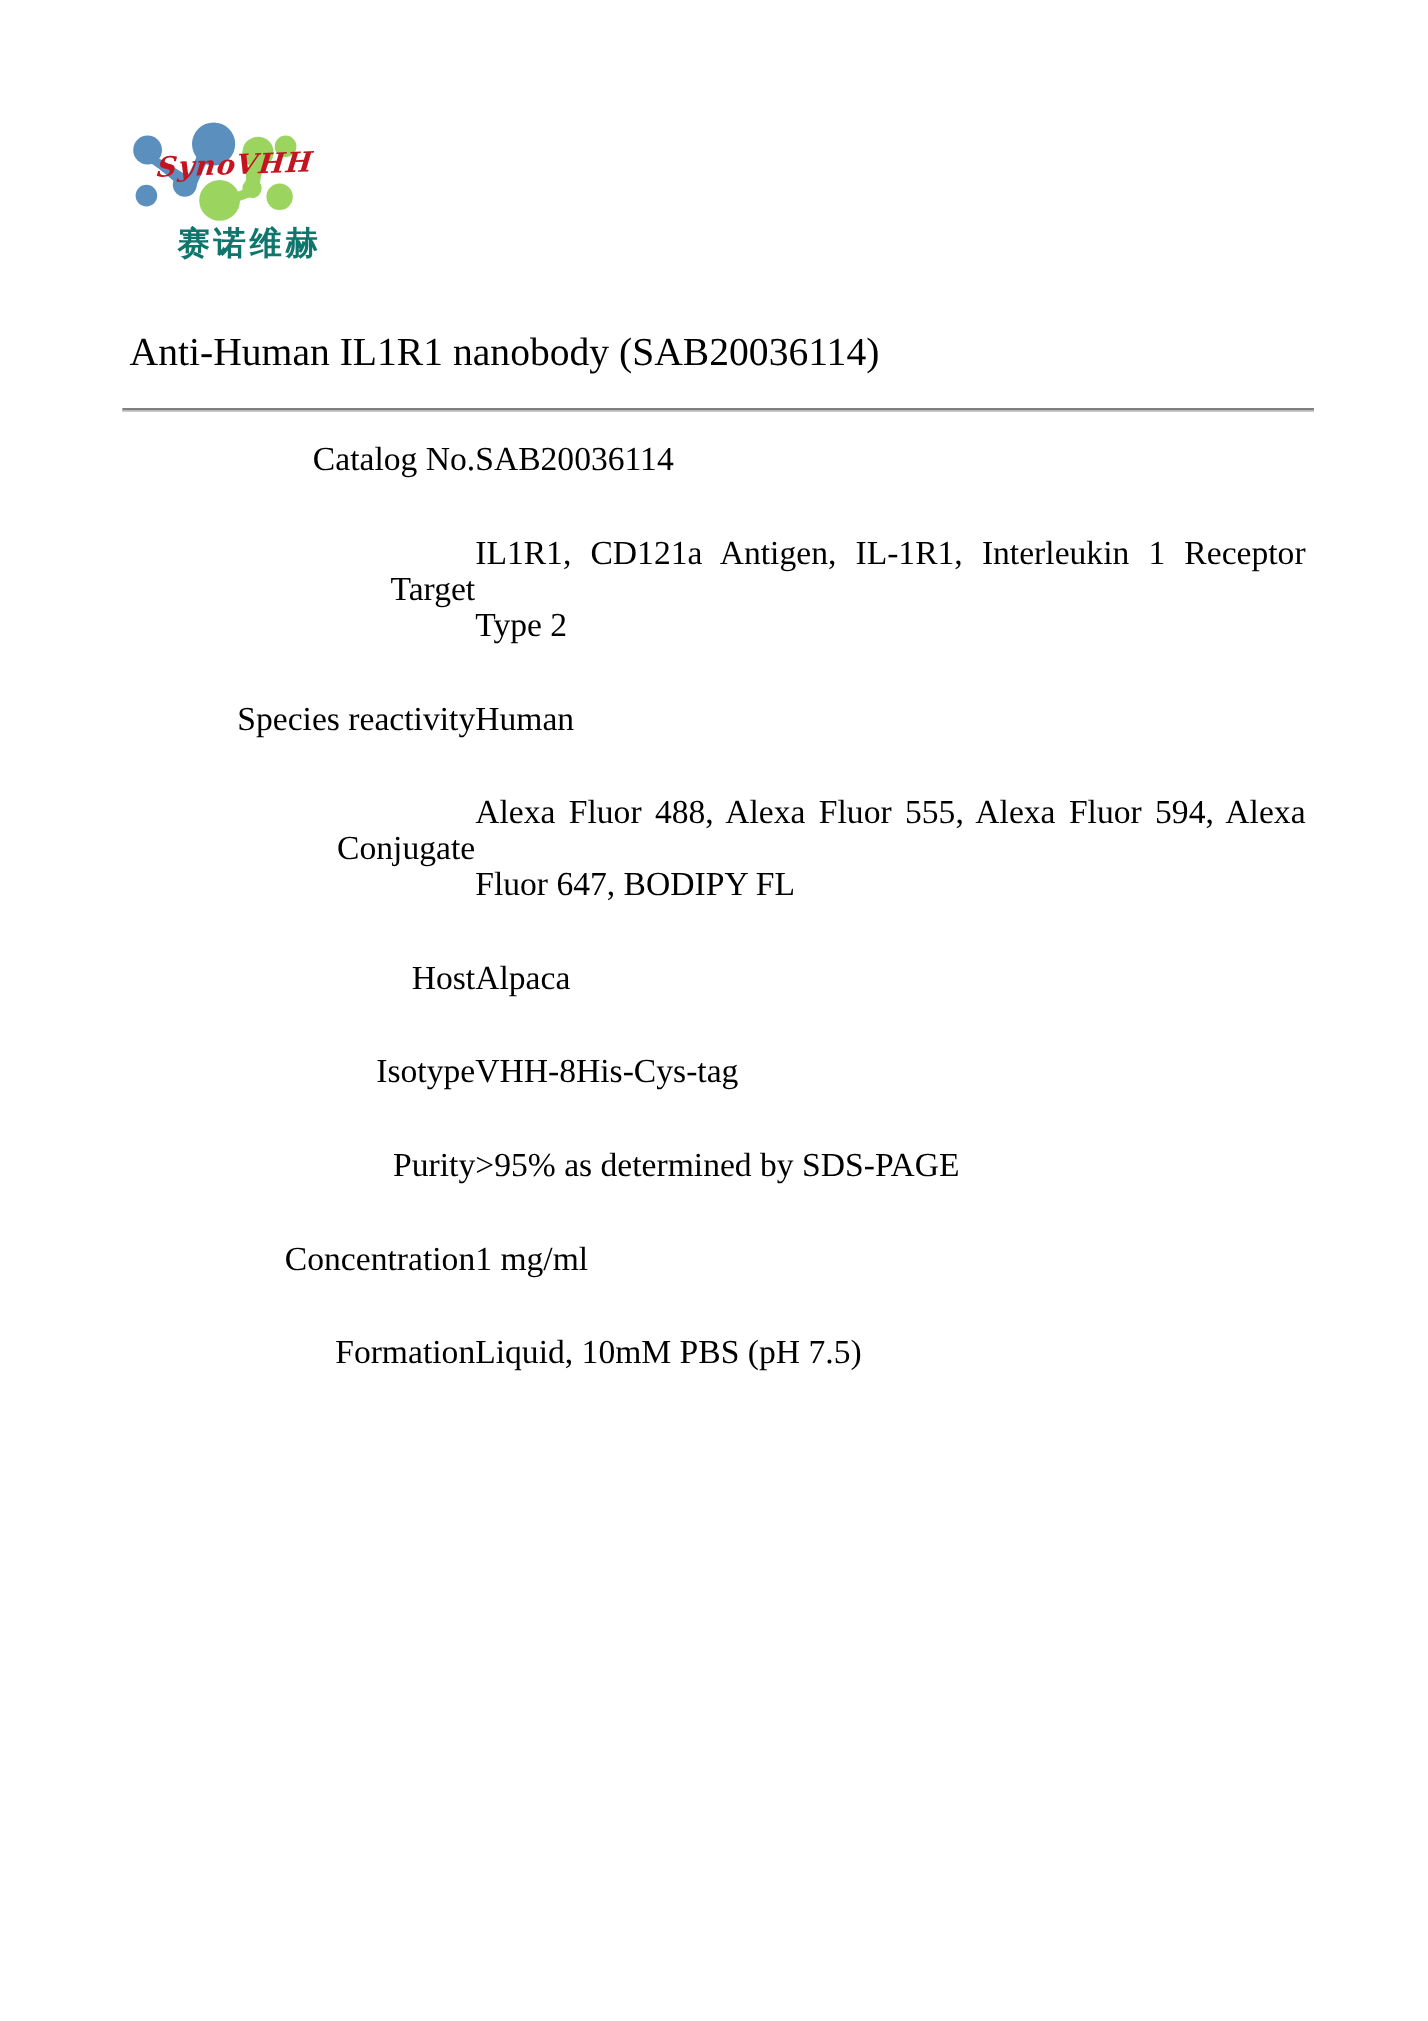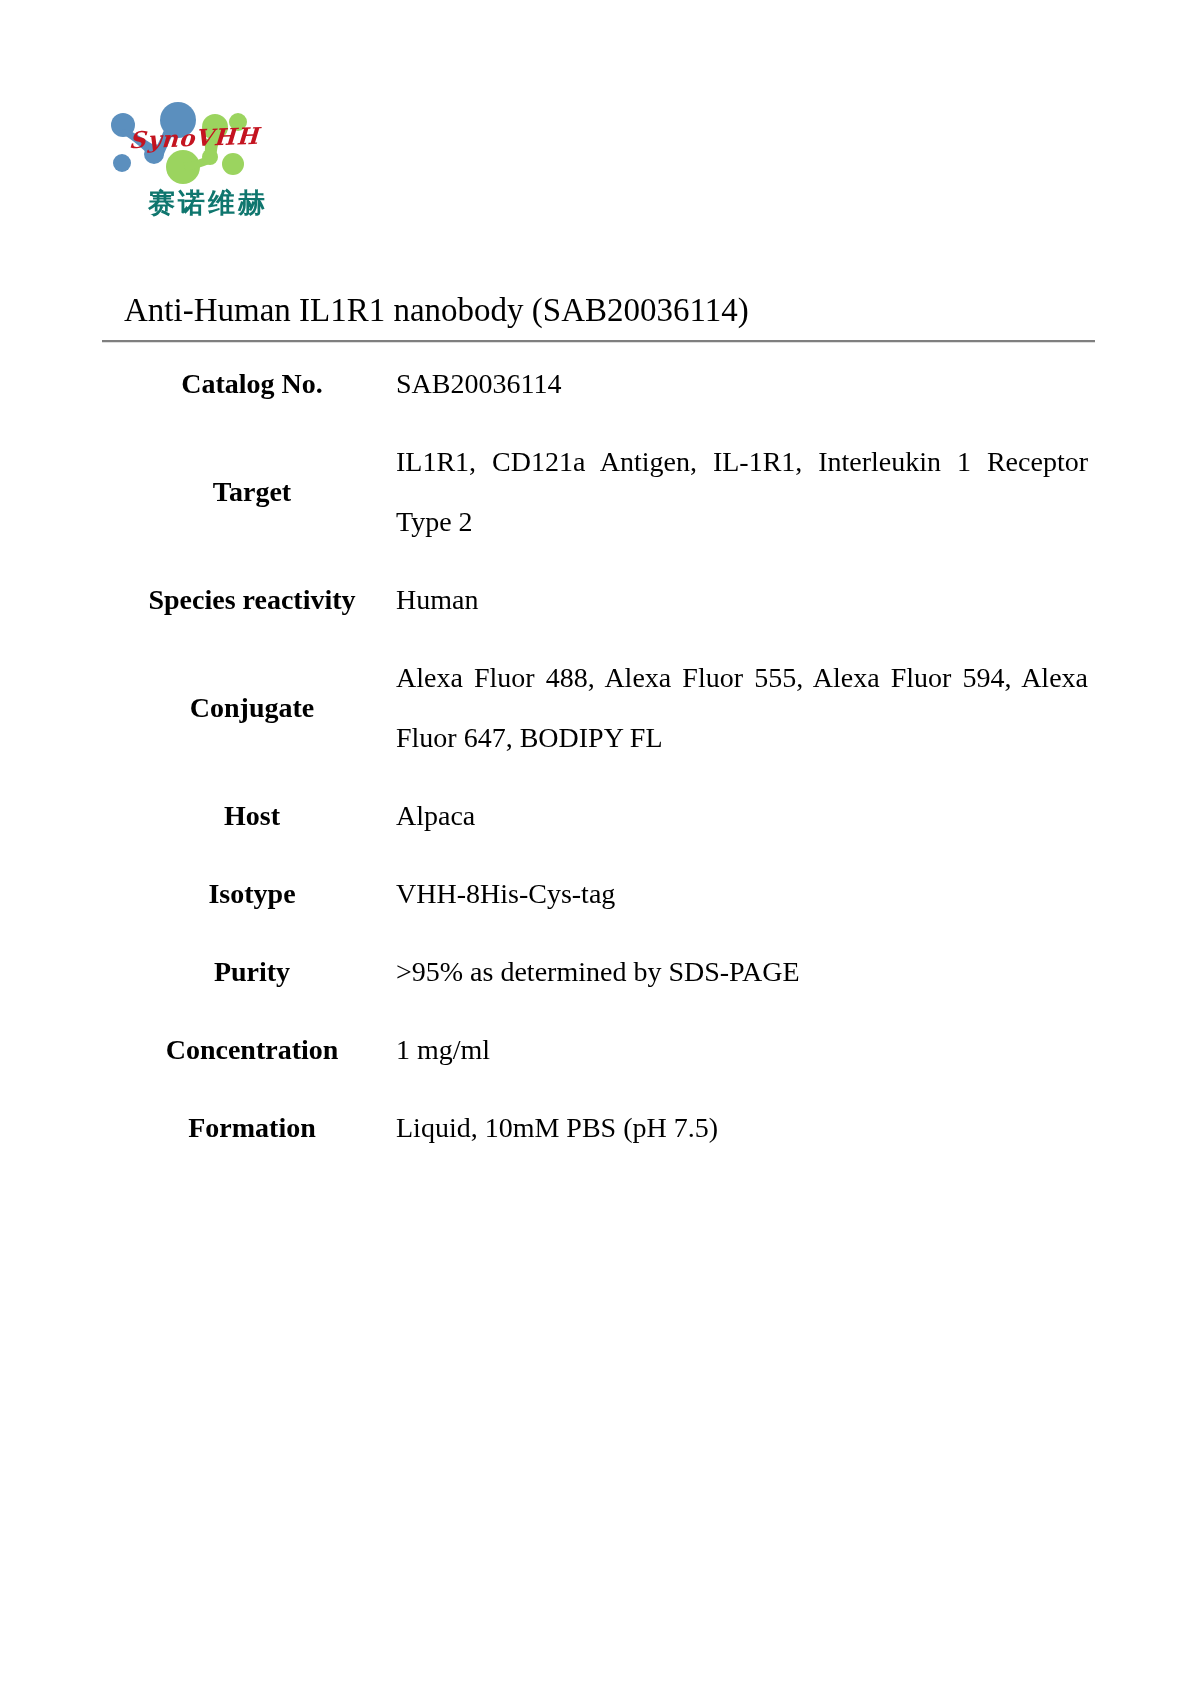--- a/index.html
+++ b/index.html
@@ -47,21 +47,21 @@
     font-size: 27px;
     letter-spacing: 3px;
     color: #0f766e;
     white-space: nowrap;
   }
   
   .doc-title {
     position: absolute;
     left: 108px;
     top: 276px;
-    margin: 16px;
+    margin: 0;
     font-size: 33px;
     font-weight: normal;
     white-space: nowrap;
   }
   .rule {
     position: absolute;
     left: 102px;
     top: 340px;
     width: 993px;
     height: 2px;
@@ -74,23 +74,23 @@
     left: 108px;
     top: 345px;
     width: 980px;
     border-collapse: collapse;
     font-size: 28px;
     line-height: 60px;
   }
   .spec-table th {
     width: 288px;
     padding: 9px 0;
-    text-align: center;
+    text-align: right;
     vertical-align: middle;
-    font-weight: bold;
+    font-weight: normal;
   }
   .spec-table td {
     padding: 9px 0;
     text-align: justify;
     vertical-align: middle;
   }
 </style>
 </head>
 <body>
 

